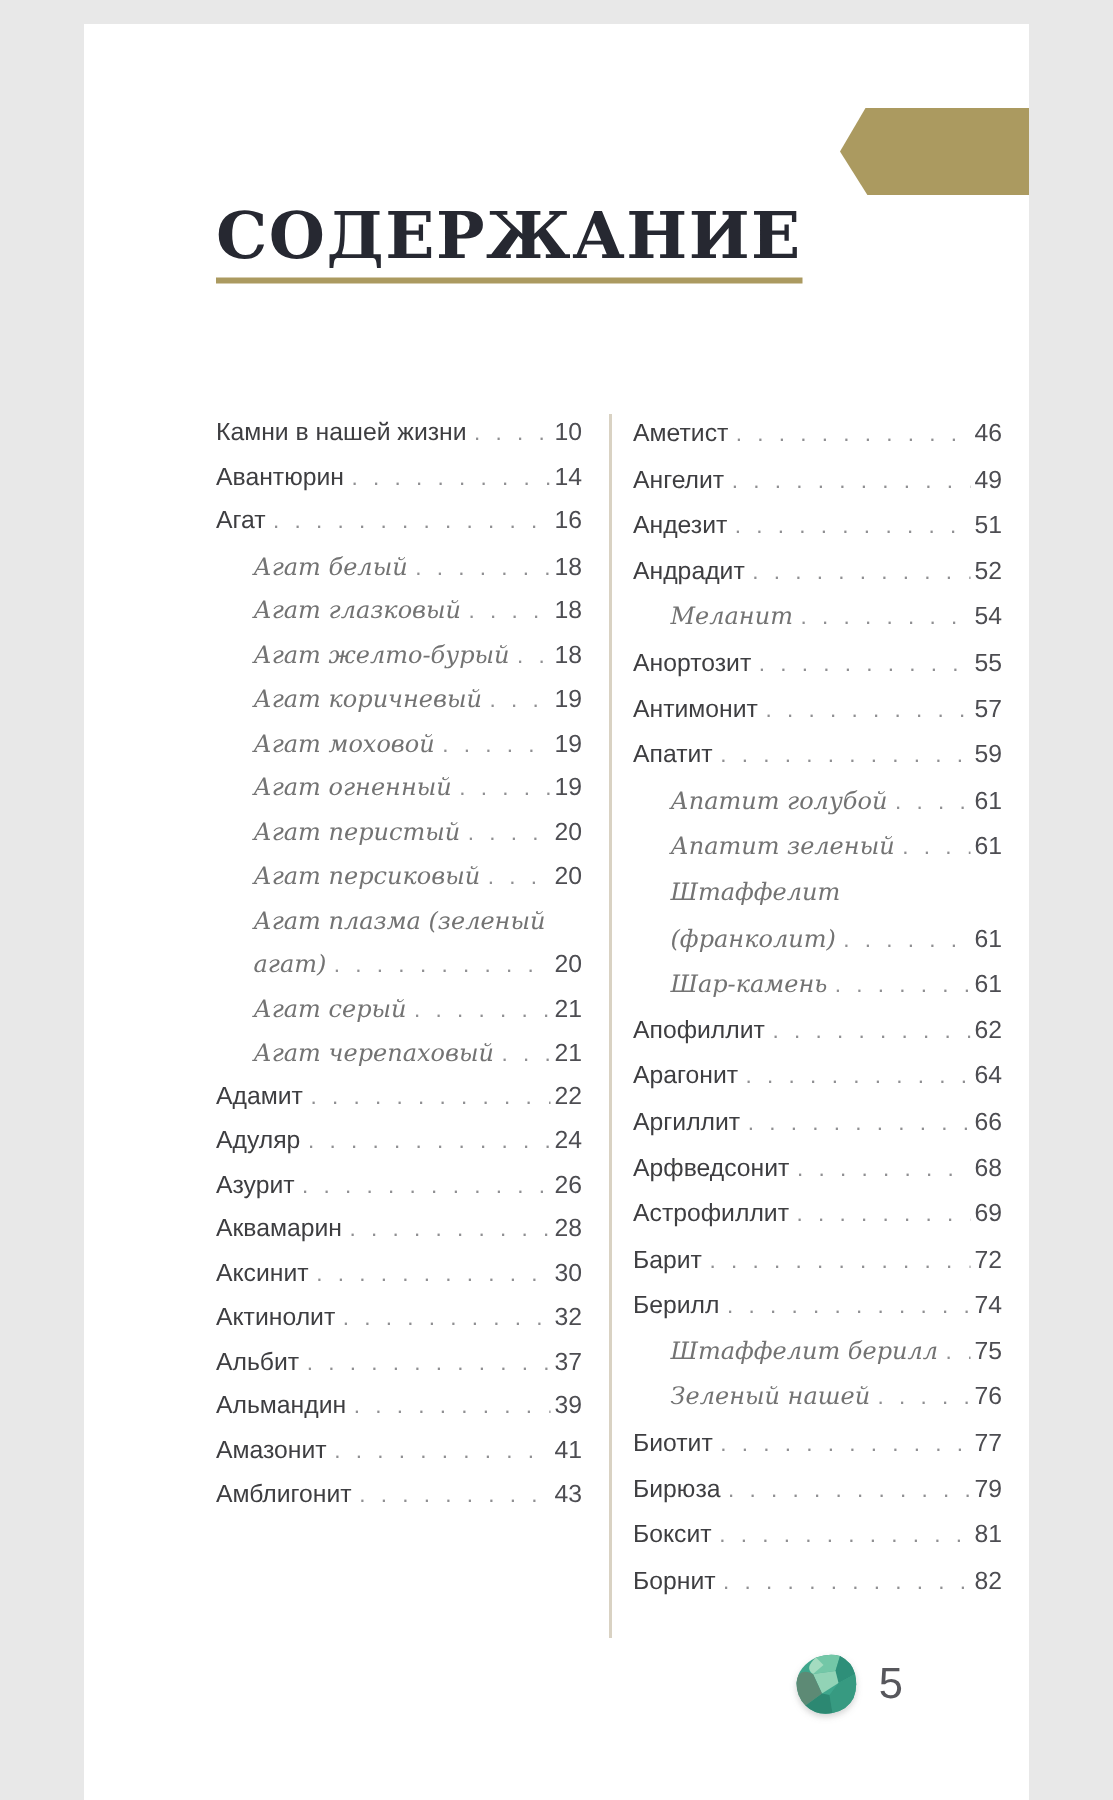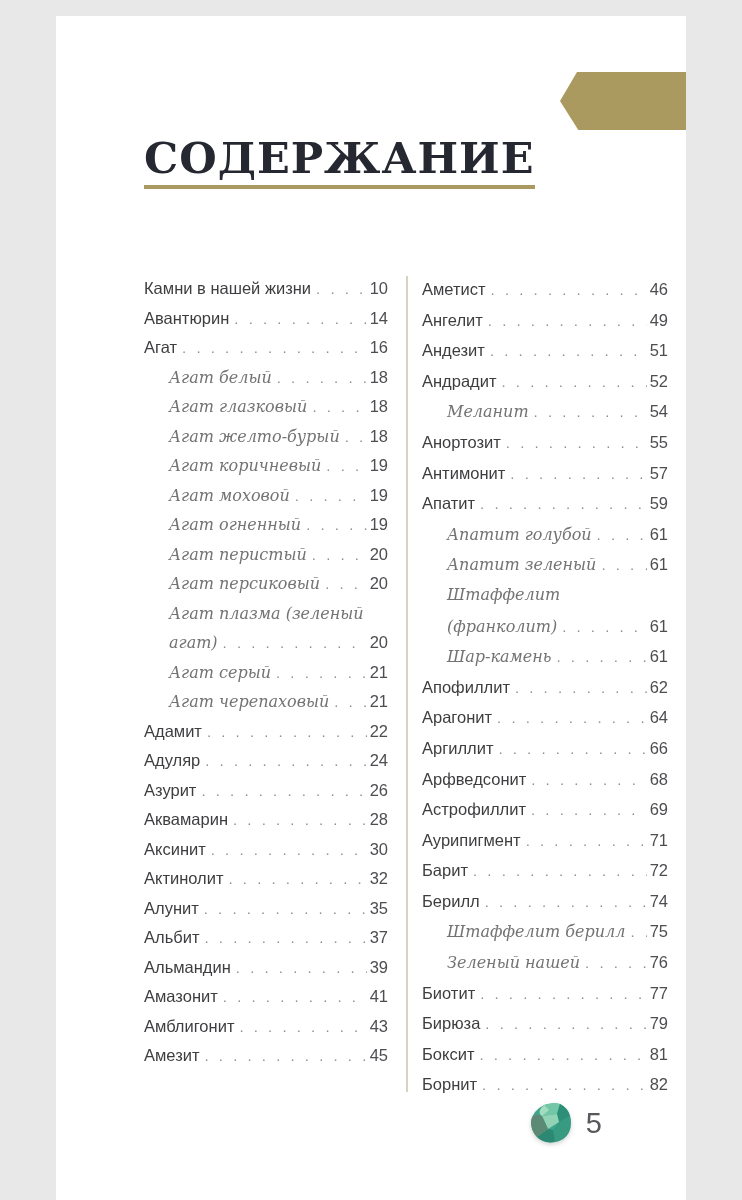--- a/index.html
+++ b/index.html
@@ -297,28 +297,20 @@
 
         <div class="row">
           <div class="line line1">
             <span class="name">Актинолит</span>
             <span class="dots"></span>
             <span class="pnum">32</span>
           </div>
 
         </div>
 
-        <div class="row">
-          <div class="line line1">
-            <span class="name">Алунит</span>
-            <span class="dots"></span>
-            <span class="pnum">35</span>
-          </div>
-
-        </div>
 
         <div class="row">
           <div class="line line1">
             <span class="name">Альбит</span>
             <span class="dots"></span>
             <span class="pnum">37</span>
           </div>
 
         </div>
 
@@ -343,28 +335,20 @@
 
         <div class="row">
           <div class="line line1">
             <span class="name">Амблигонит</span>
             <span class="dots"></span>
             <span class="pnum">43</span>
           </div>
 
         </div>
 
-        <div class="row">
-          <div class="line line1">
-            <span class="name">Амезит</span>
-            <span class="dots"></span>
-            <span class="pnum">45</span>
-          </div>
-
-        </div>
       </div>
     <div class="col col-right">
 
         <div class="row">
           <div class="line line1">
             <span class="name">Аметист</span>
             <span class="dots"></span>
             <span class="pnum">46</span>
           </div>
 
@@ -509,28 +493,20 @@
 
         <div class="row">
           <div class="line line1">
             <span class="name">Астрофиллит</span>
             <span class="dots"></span>
             <span class="pnum">69</span>
           </div>
 
         </div>
 
-        <div class="row">
-          <div class="line line1">
-            <span class="name">Аурипигмент</span>
-            <span class="dots"></span>
-            <span class="pnum">71</span>
-          </div>
-
-        </div>
 
         <div class="row">
           <div class="line line1">
             <span class="name">Барит</span>
             <span class="dots"></span>
             <span class="pnum">72</span>
           </div>
 
         </div>
 

